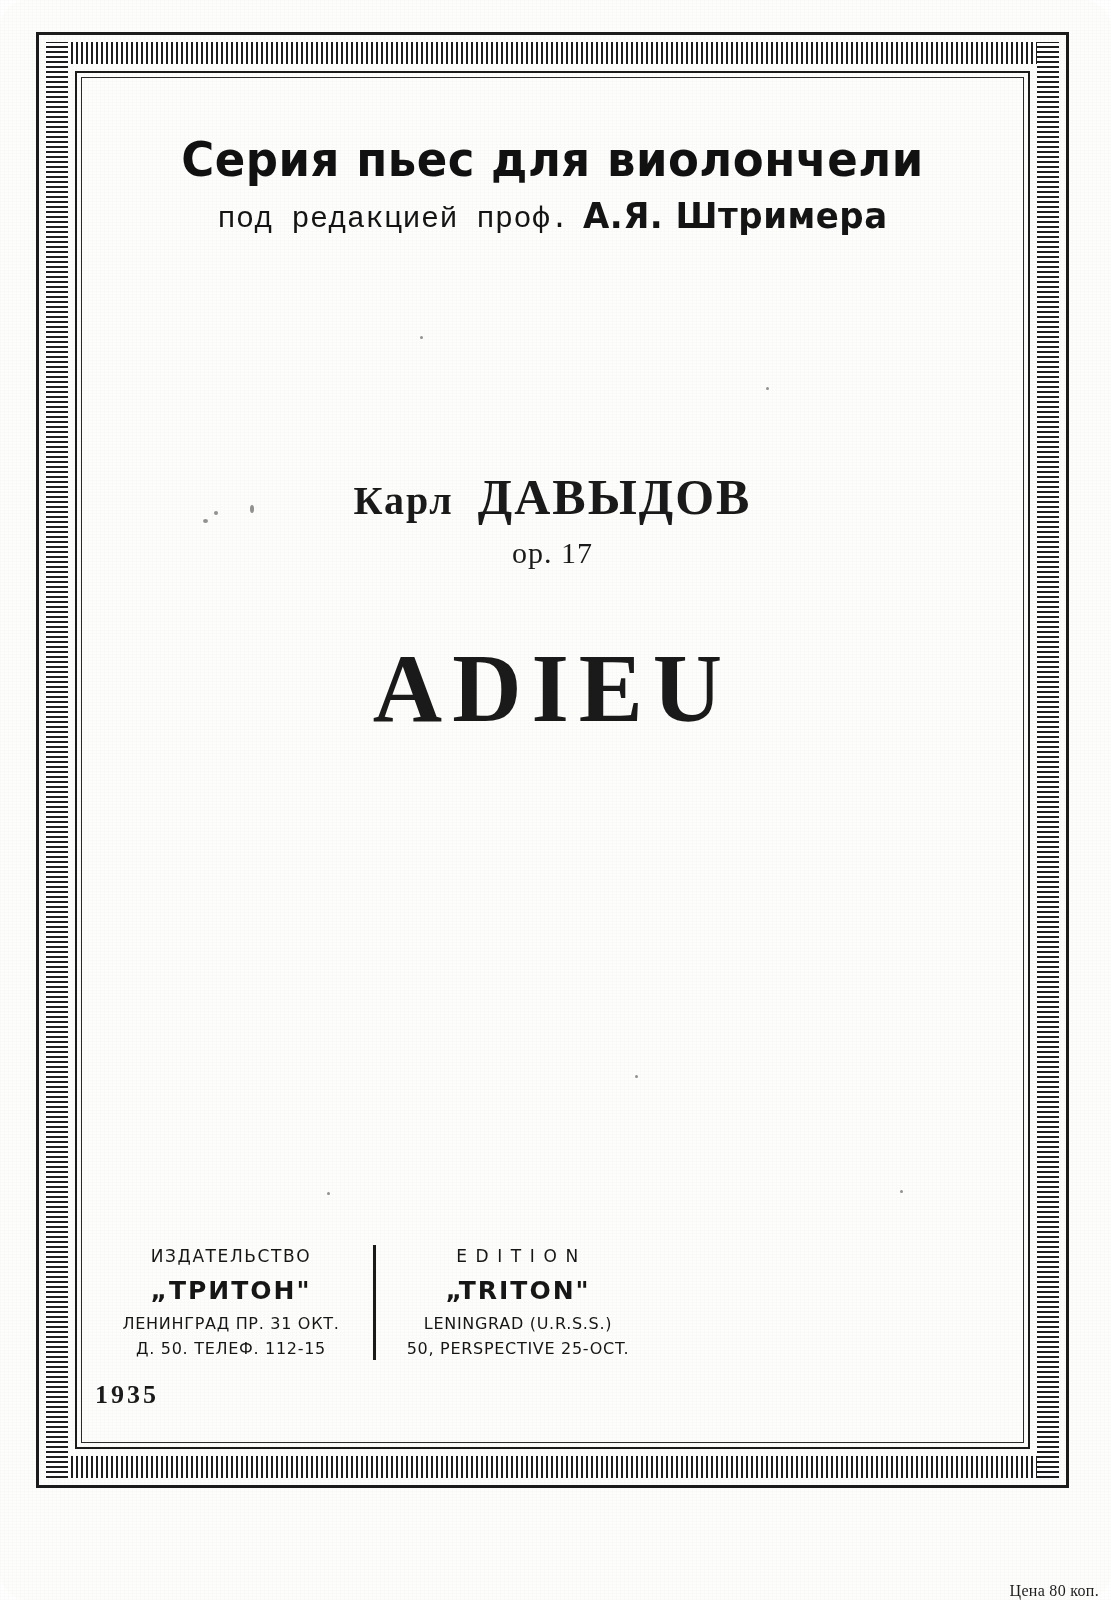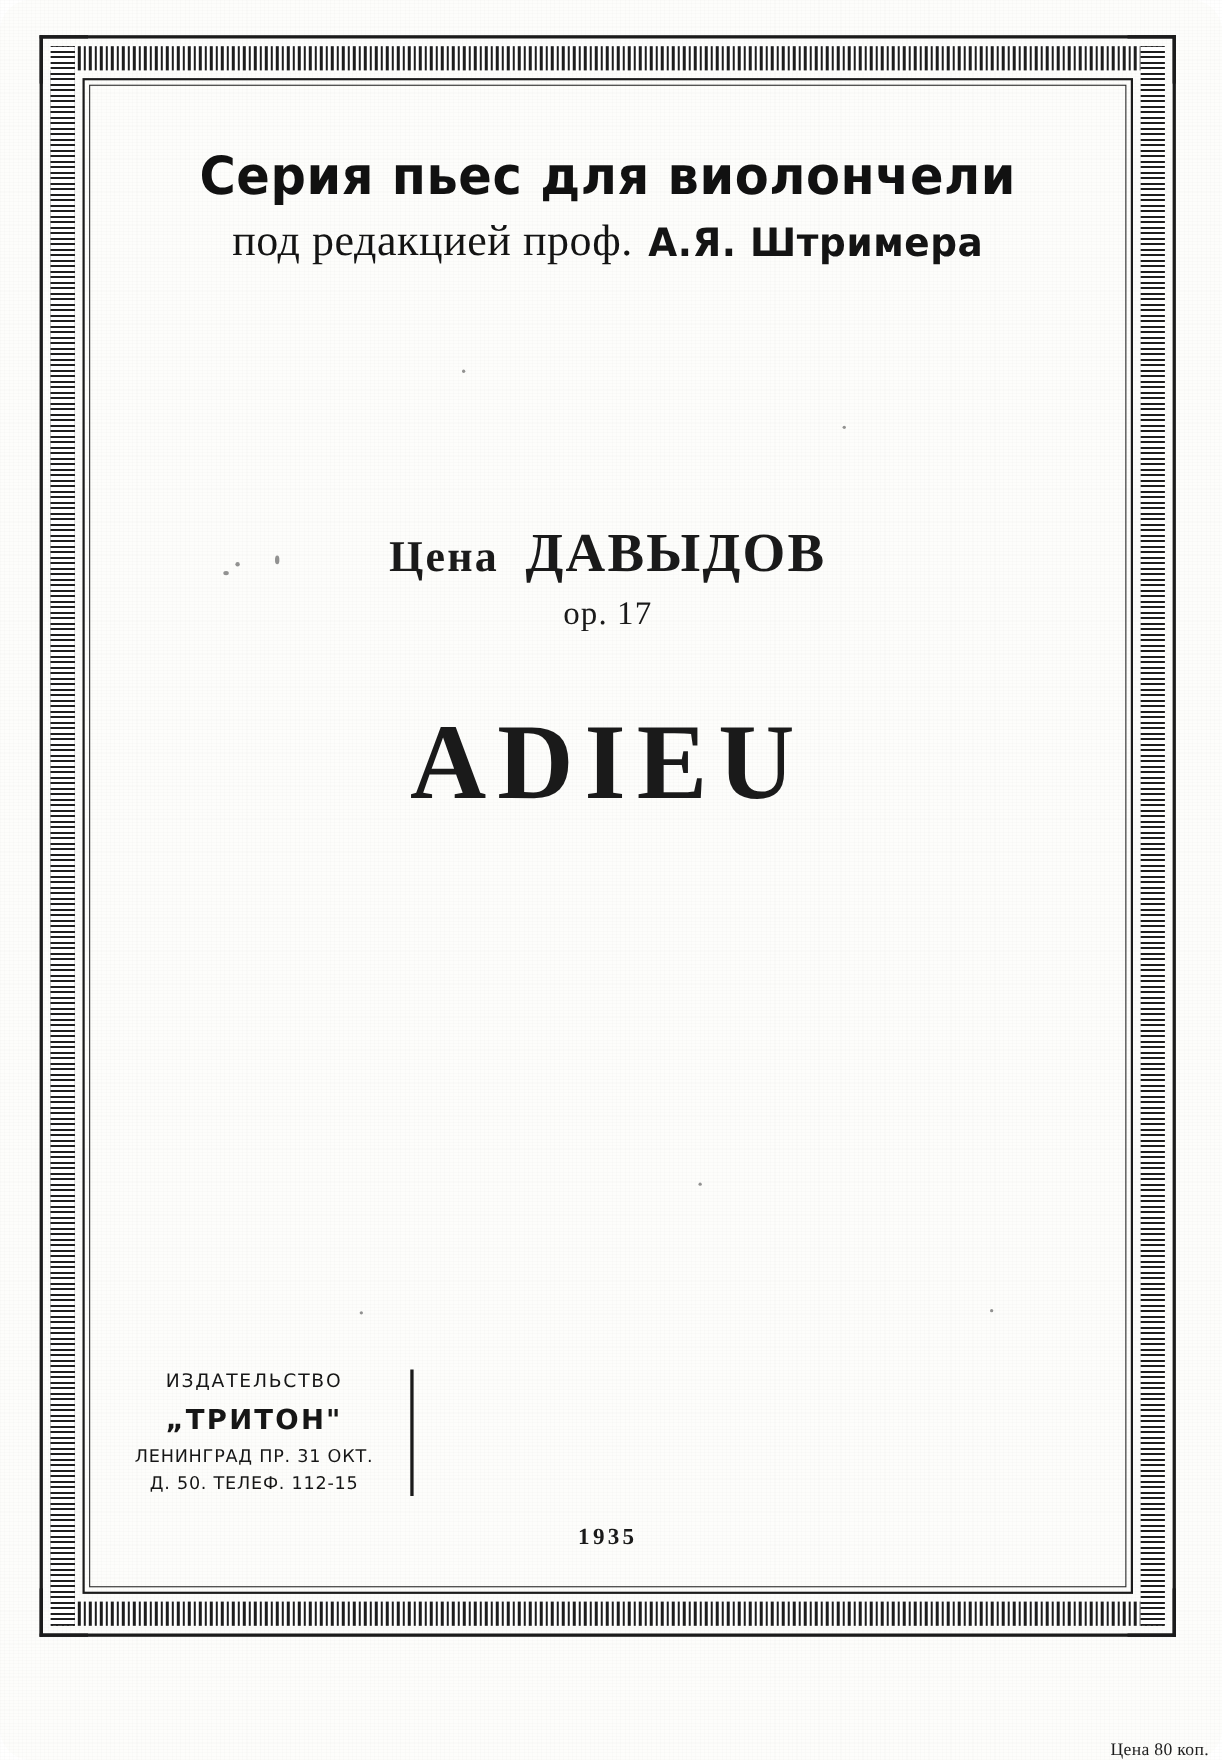--- a/index.html
+++ b/index.html
@@ -128,22 +128,22 @@
     margin-top: 14px;
     font-size: 30px;
     color: #141414;
     line-height: 1.1;
     display: flex;
     justify-content: center;
     align-items: baseline;
     gap: 14px;
   }
   .series-editor .plain {
-    font-family: Liberation Serif, serif;
-    font-size: 40px;
+    font-family: Liberation Mono, monospace;
+    font-size: 30px;
     letter-spacing: 0.5px;
   }
   .series-editor .editor-name {
     font-family: "DejaVu Sans", sans-serif;
     font-weight: bold;
     font-size: 34px;
     letter-spacing: 0.5px;
     transform: scaleY(1.05);
   }
 
@@ -216,24 +216,24 @@
   .imprint-line {
     font-size: 16px;
     letter-spacing: 0.7px;
   }
 
   .year {
     position: absolute;
     left: 0;
     right: 0;
     bottom: 18px;
-    text-align: center;
-    font-family: "Liberation Serif", serif;
-    font-weight: bold;
-    font-size: 21px;
+    text-align: left;
+    font-family: "Liberation Serif", serif;
+    font-weight: bold;
+    font-size: 26px;
     letter-spacing: 3px;
   }
 
   .price {
     position: absolute;
     right: 12px;
     bottom: 0;
     font-family: "Liberation Serif", serif;
     font-size: 16px;
     color: #1d1d1d;
@@ -271,35 +271,41 @@
 
     <div class="series-title">Серия пьес для виолончели</div>
 
     <div class="series-editor">
       <span class="plain">под редакцией проф.</span>
       <span class="editor-name">А.Я. Штримера</span>
     </div>
 
     <div class="composer-block">
       <div class="composer">
-        <span class="small-first">Цена</span><span class="gap"></span><span>ДАВЫДОВ</span>
+        <span class="small-first">Карл</span><span class="gap"></span><span>ДАВЫДОВ</span>
       </div>
       <div class="opus">op. 17</div>
     </div>
 
     <div class="work-title">ADIEU</div>
 
     <div class="imprint">
       <div class="imprint-col left">
         <div class="imprint-pub">ИЗДАТЕЛЬСТВО</div>
         <div class="imprint-brand">„ТРИТОН"</div>
         <div class="imprint-line">ЛЕНИНГРАД  ПР. 31 ОКТ.</div>
         <div class="imprint-line">Д. 50.  ТЕЛЕФ. 112-15</div>
       </div>
       <div class="imprint-rule"></div>
+      <div class="imprint-col right">
+        <div class="imprint-pub">E D I T I O N</div>
+        <div class="imprint-brand">„TRITON"</div>
+        <div class="imprint-line">LENINGRAD (U.R.S.S.)</div>
+        <div class="imprint-line">50, PERSPECTIVE 25-OCT.</div>
+      </div>
     </div>
 
     <div class="year">1935</div>
 
   </div>
 
   <div class="price">Цена 80 коп.</div>
 
   <div class="speck" style="left:203px; top:519px; width:5px; height:4px;"></div>
   <div class="speck" style="left:214px; top:511px; width:4px; height:4px;"></div>

